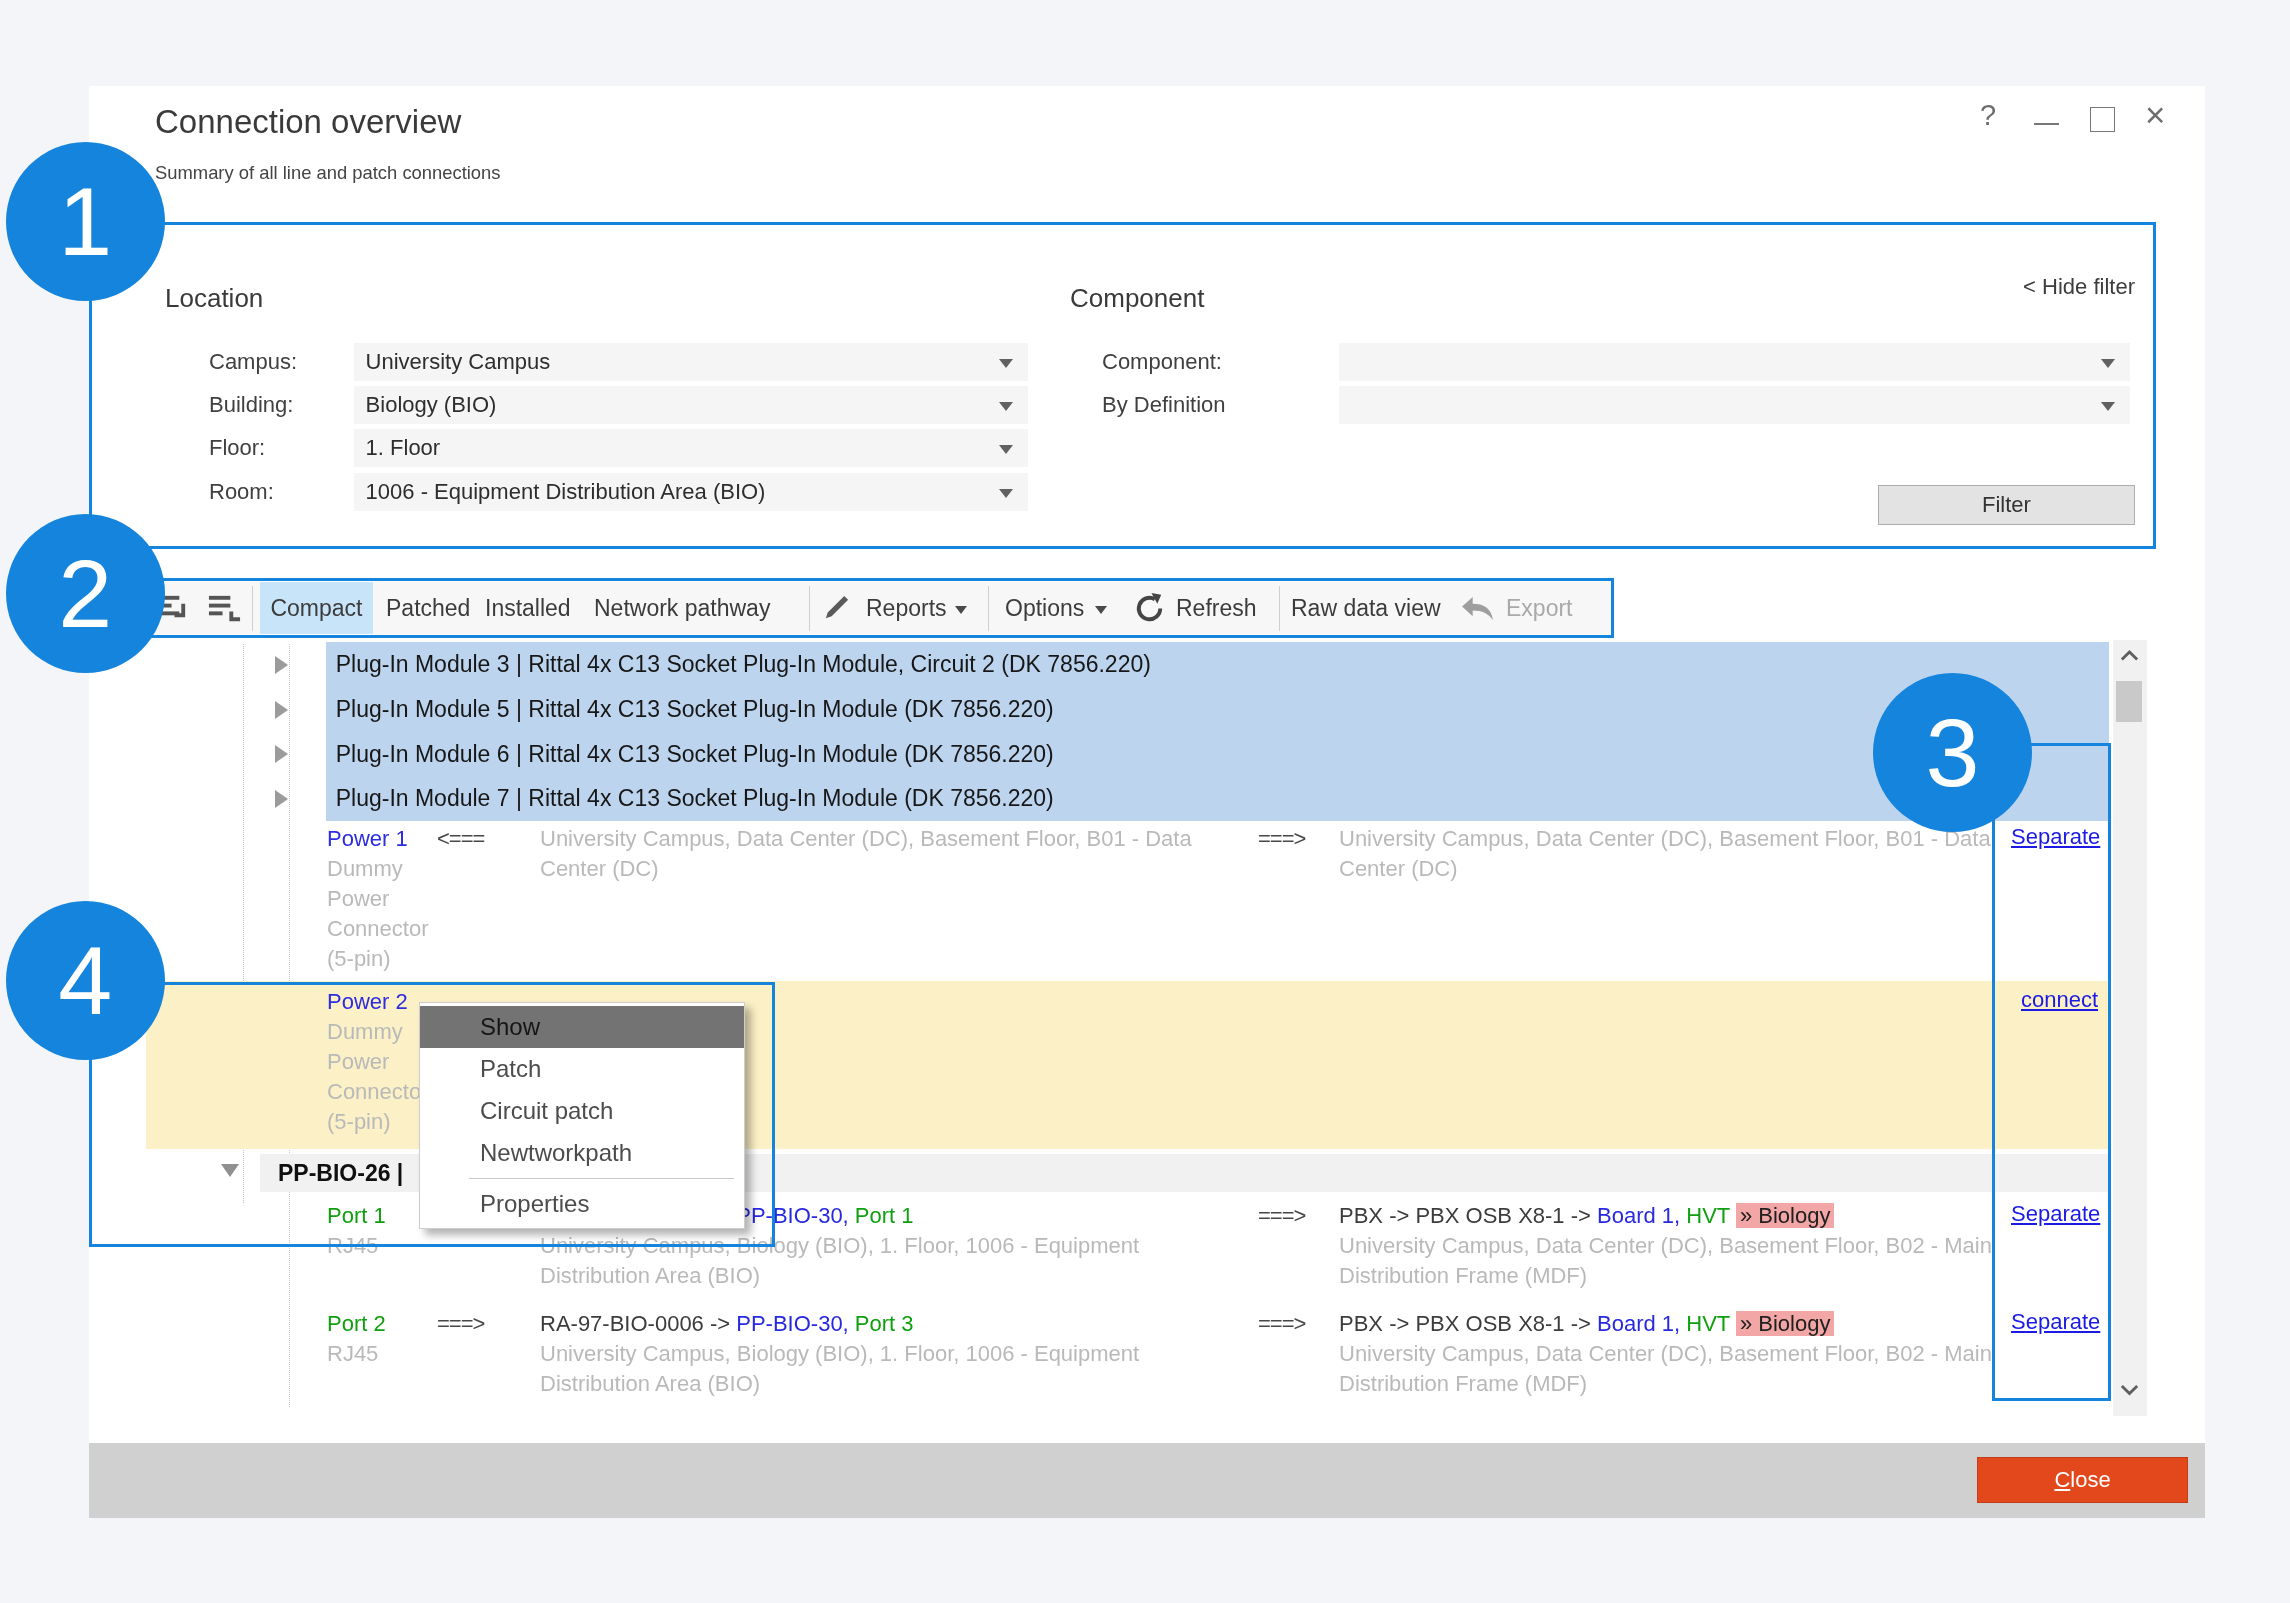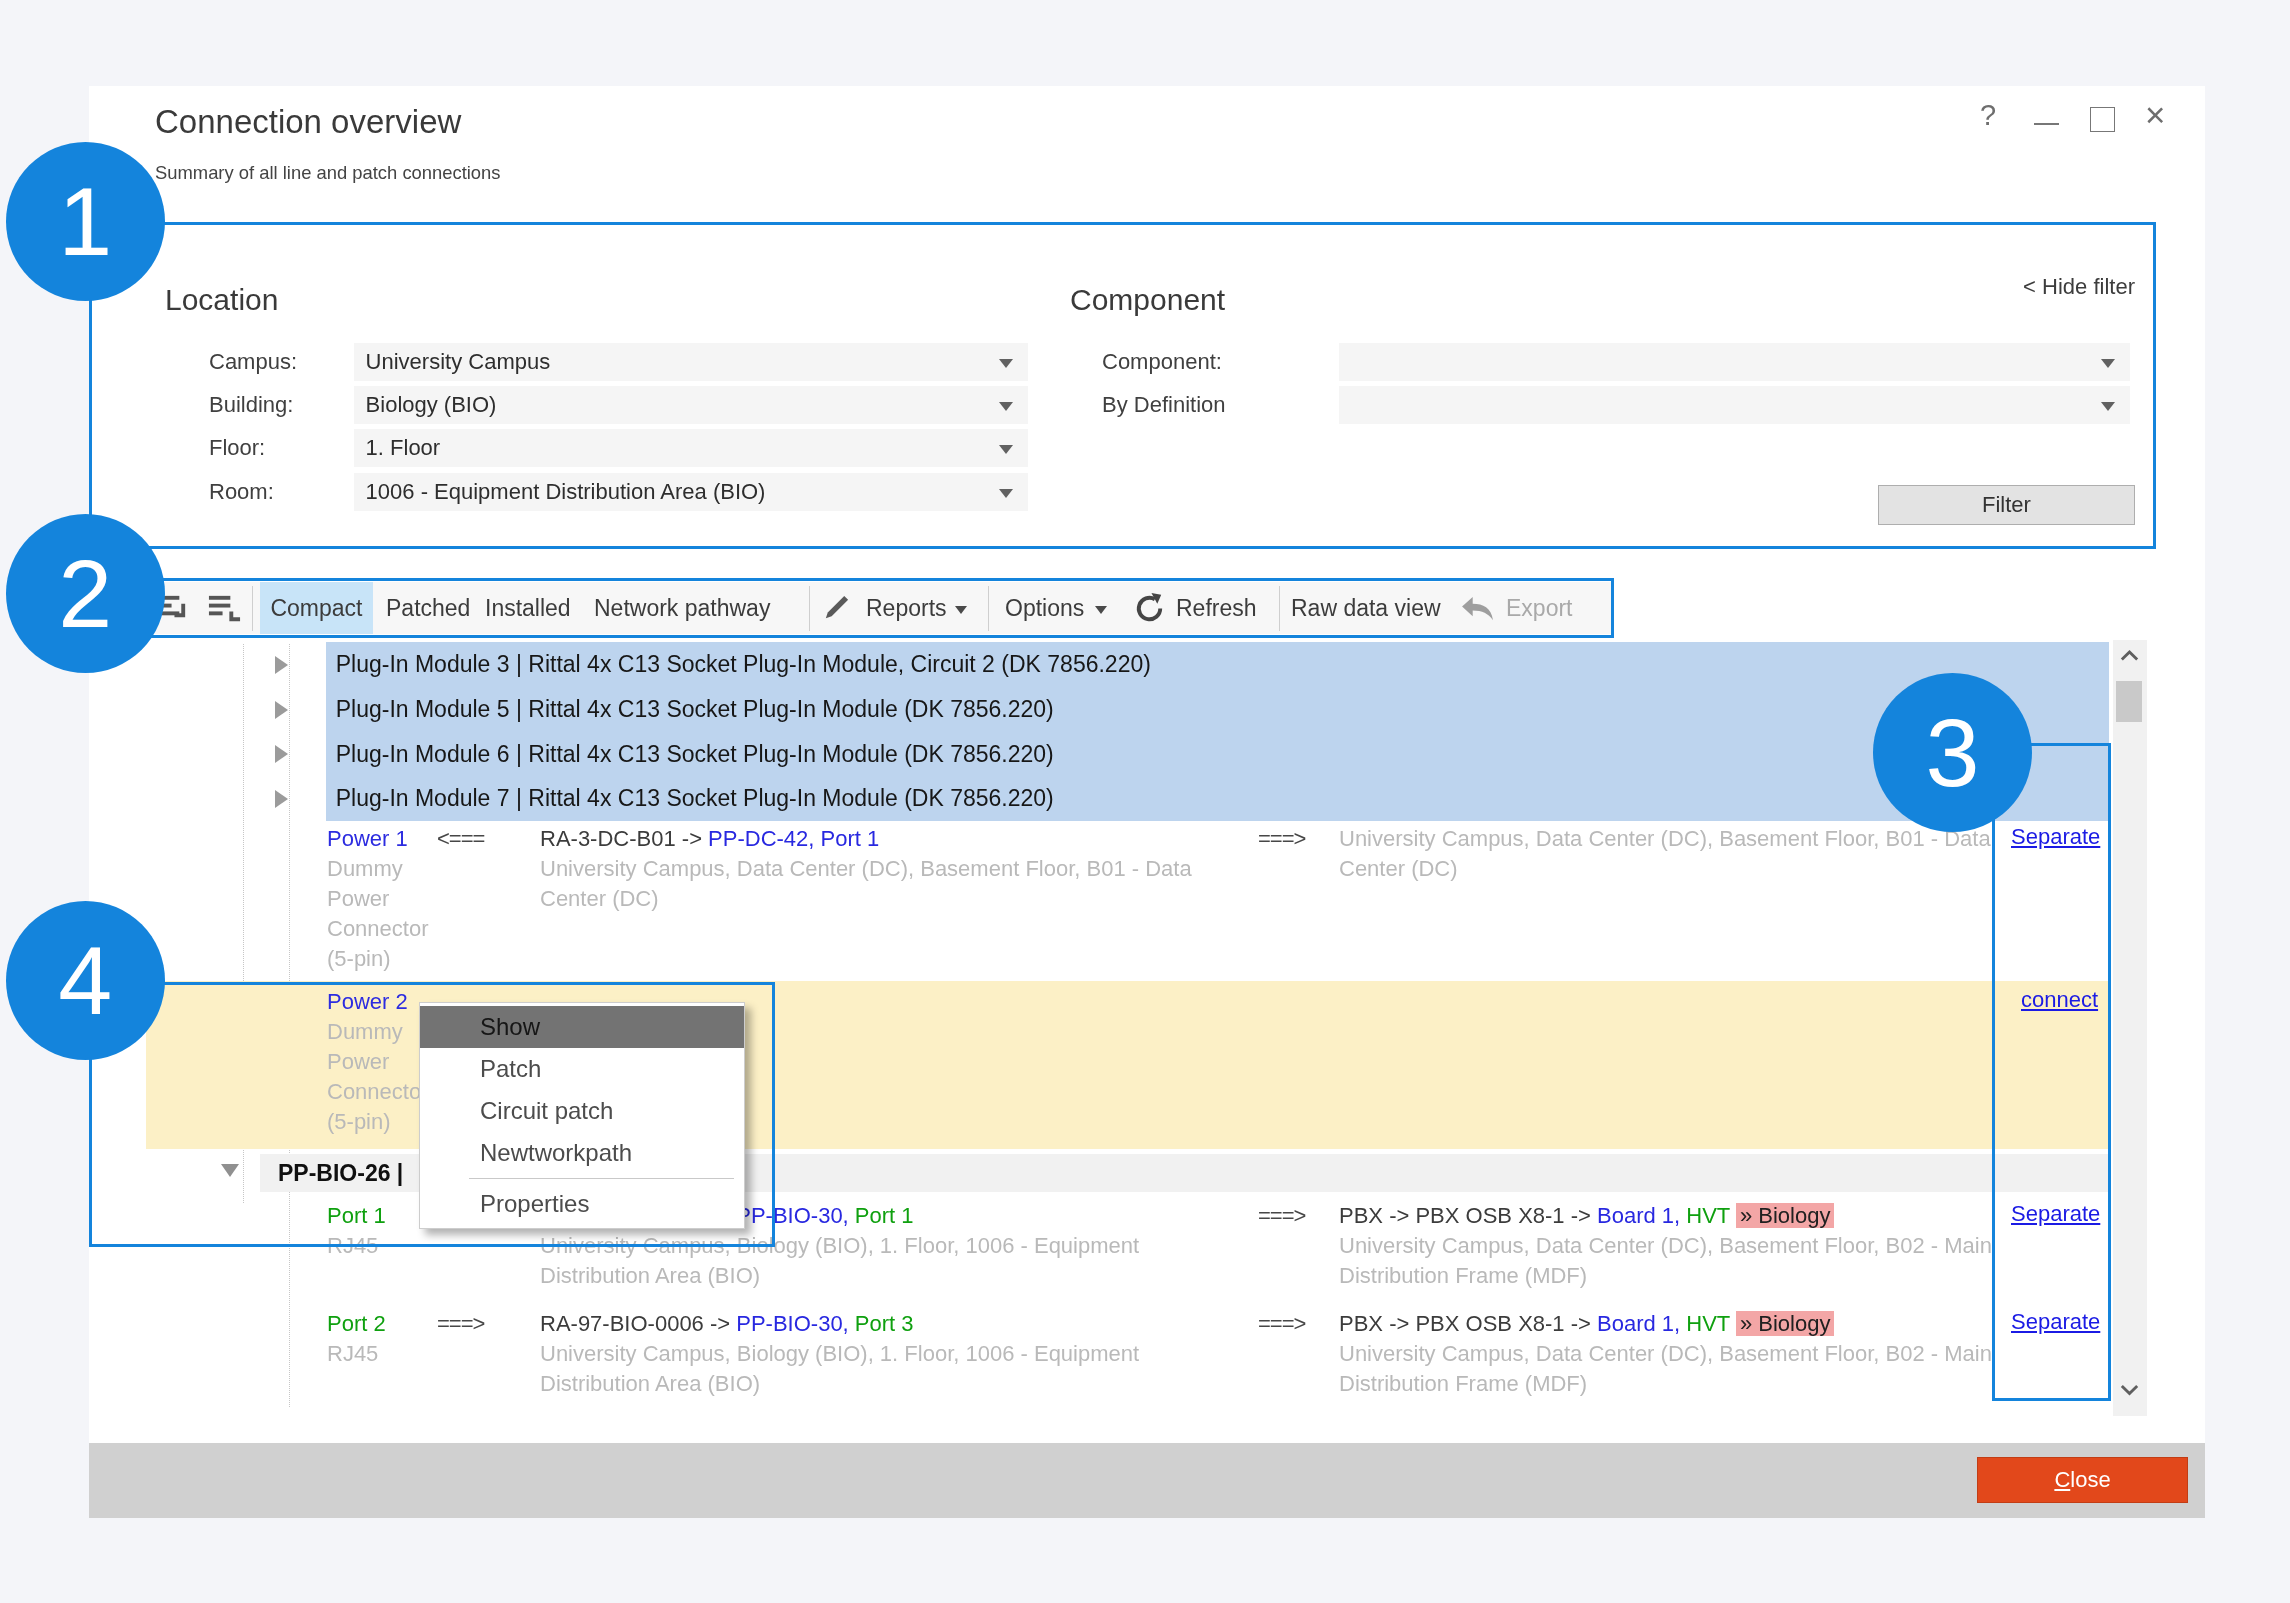--- a/index.html
+++ b/index.html
@@ -14,21 +14,21 @@
   .window{left:89px;top:86px;width:2116px;height:1432px;background:#ffffff;}
   .title{left:155px;top:103px;font-size:33px;color:#3a3a3a;}
   .subtitle{left:155px;top:162px;font-size:18.4px;color:#444;}
   .ctrl{color:#6e6e6e;cursor:pointer;}
   .help{left:1980px;top:99px;font-size:29px;}
   .min-glyph{left:2034px;top:109px;width:25px;height:13.6px;border-bottom:2.9px solid #777;}
   .max-glyph{left:2090px;top:107px;width:23px;height:23px;border:1.9px solid #777;}
   .close-glyph{left:2145px;top:95px;font-size:35px;font-weight:300;}
   
   .hide-filter{left:1960px;top:274px;width:175px;text-align:right;font-size:22px;color:#3d3d3d;cursor:pointer;}
-  .sec-heading{font-size:30px;color:#3a3a3a;}
+  .sec-heading{font-size:26px;color:#3a3a3a;}
   .f-label{font-size:22px;color:#404040;line-height:38px;}
   .f-field{height:38px;background:#f5f5f5;}
   .f-value{position:absolute;left:11.6px;top:0;font-size:22px;color:#2e2e2e;line-height:38px;white-space:nowrap;}
   .tri-down-sm{position:absolute;right:15.5px;top:15.5px;width:0;height:0;
     border-left:7.8px solid transparent;border-right:7.8px solid transparent;border-top:9.7px solid #616161;}
   .filter-btn{left:1878px;top:485px;width:257px;height:40px;background:#e3e3e3;border:1px solid #aeaeae;
     font-size:22px;color:#333;text-align:center;line-height:38px;cursor:pointer;box-sizing:border-box;}
   
   .toolbar-bg{left:93px;top:582px;width:1518px;height:52px;background:#f7f7f7;}
   .tb-label{top:582px;height:52px;line-height:52px;font-size:23px;color:#3c3c3c;white-space:nowrap;cursor:pointer;}
@@ -211,21 +211,20 @@
 
 <div class="abs cell" style="left:327px;top:824px;width:109px;">
   <div class="c-name-blue nw">Power 1</div>
   <div class="c-gray nw">Dummy</div>
   <div class="c-gray nw">Power</div>
   <div class="c-gray nw">Connector</div>
   <div class="c-gray nw">(5-pin)</div>
 </div>
 <div class="abs cell c-dir nw" style="left:437px;top:824px;">&lt;===</div>
 <div class="abs cell" style="left:540px;top:824px;width:645px;">
-  <div class="nw"><span class="c-dark">RA-3-DC-B01 -&gt; </span><span class="c-link">PP-DC-42, Port 1</span></div>
   <div class="c-gray nw">University Campus, Data Center (DC), Basement Floor, B01 - Data</div>
   <div class="c-gray nw">Center (DC)</div>
 </div>
 <div class="abs cell c-dir nw" style="left:1258px;top:824px;">===&gt;</div>
 <div class="abs cell" style="left:1339px;top:824px;width:670px;">
   <div class="c-gray nw">University Campus, Data Center (DC), Basement Floor, B01 - Data</div>
   <div class="c-gray nw">Center (DC)</div>
 </div>
 <div class="abs action-link nw" style="left:2011px;top:824px;">Separate</div>
 

